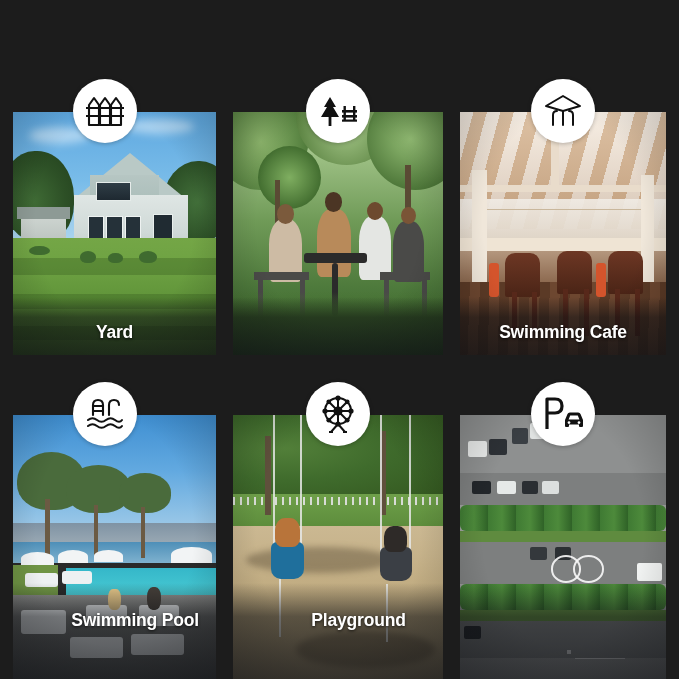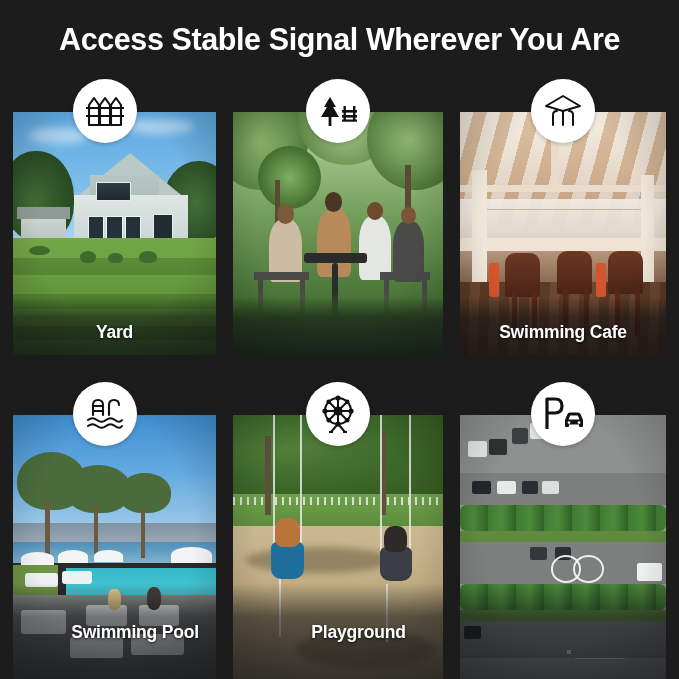--- a/index.html
+++ b/index.html
@@ -84,21 +84,21 @@
     text-align: center;
     color: #ffffff;
     font-size: 17.5px;
     font-weight: bold;
     letter-spacing: -0.2px;
     text-shadow: 0 1px 3px rgba(0,0,0,0.75);
     z-index: 41;
     white-space: nowrap;
     font-family: "Liberation Sans", sans-serif;
   }
-  .tile.r1 .caption { bottom: 36px; margin-left: 41px; }
+  .tile.r1 .caption { bottom: 48px; margin-left: 41px; }
 
   
   .badge {
     position: absolute;
     width: 64px;
     height: 64px;
     border-radius: 50%;
     background: #ffffff;
     z-index: 60;
     display: flex;
@@ -227,21 +227,20 @@
   .park2-circle { border:2px solid rgba(250,250,250,0.9); border-radius:50%; background:transparent; }
 
   .vig { position:absolute; inset:0; pointer-events:none;
     background: radial-gradient(ellipse at 50% 45%, rgba(0,0,0,0) 55%, rgba(0,0,0,0.22) 100%); z-index:30; }
 </style>
 </head>
 <body>
 
 <div id="poster">
 
-  <div class="headline">Access Stable Signal Wherever You Are</div>
 
   <div class="grid">
 
     <div class="tile r0 c0">
       <div class="photo">
         <div class="yard-sky"></div>
         <div class="yard-cloud" style="left:8%;top:6%;width:30%;height:7%;"></div>
         <div class="yard-cloud" style="left:55%;top:3%;width:34%;height:6%;"></div>
         <div class="yard-tree-l"></div>
         <div class="yard-tree-r"></div>

